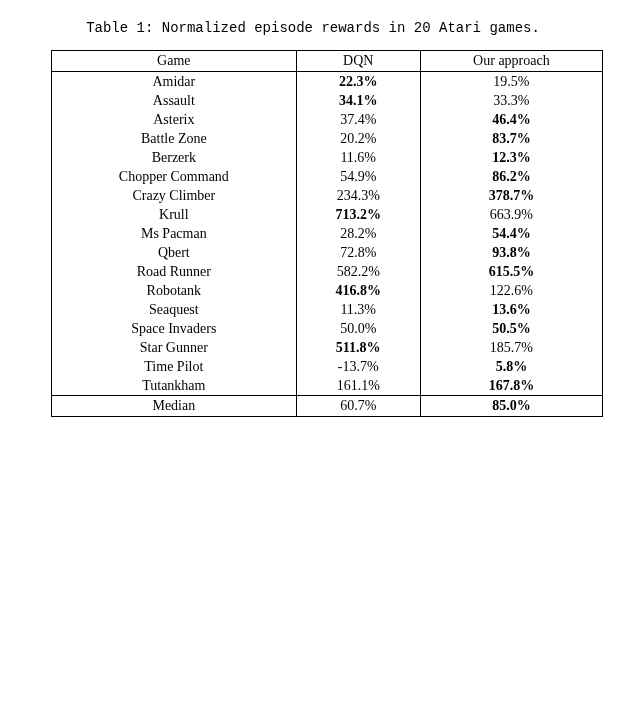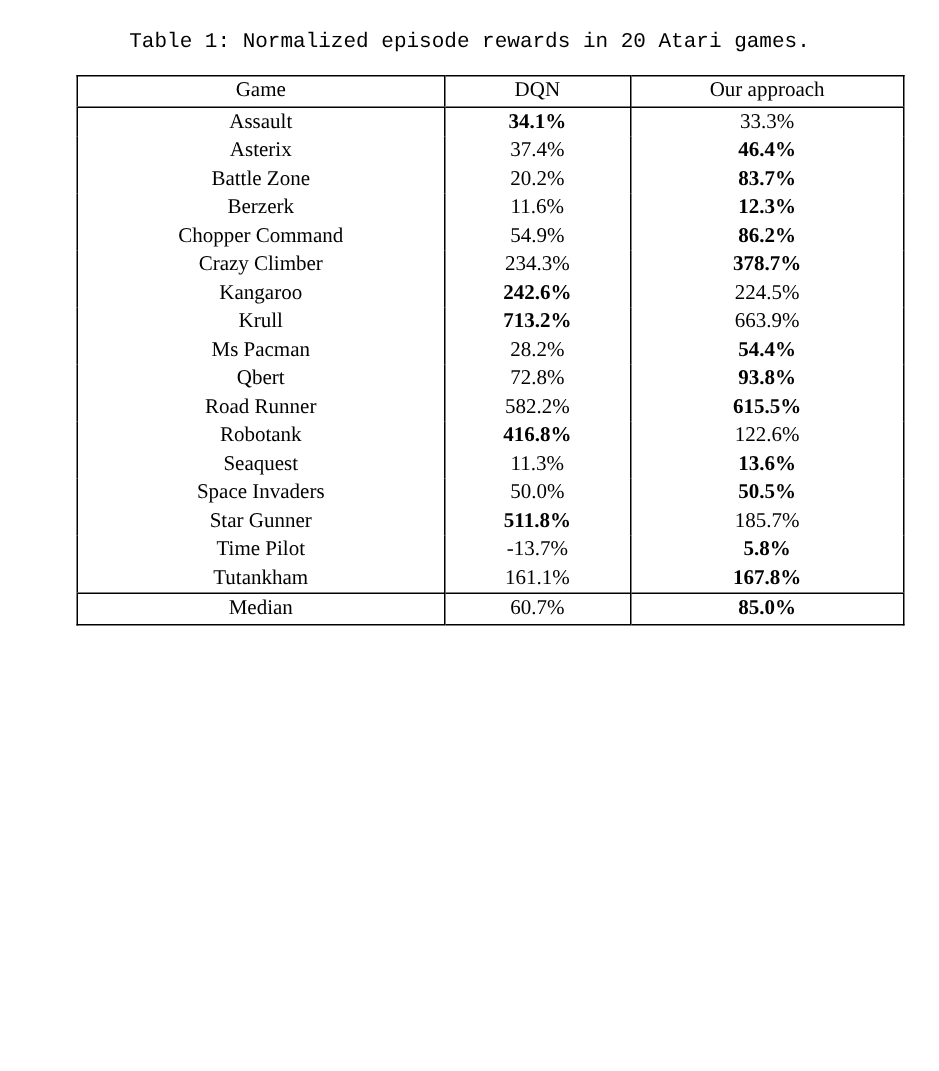--- a/index.html
+++ b/index.html
@@ -97,20 +97,25 @@
 <div class="table-container">
   <table>
     <thead>
       <tr>
         <th>Game</th>
         <th>DQN</th>
         <th>Our approach</th>
       </tr>
     </thead>
     <tbody id="table-body">
+    <tr>
+          <td>Amidar</td>
+          <td class="bold">22.3%</td>
+          <td>19.5%</td>
+        </tr>
         <tr>
           <td>Assault</td>
           <td class="bold">34.1%</td>
           <td>33.3%</td>
         </tr>
         <tr>
           <td>Asterix</td>
           <td>37.4%</td>
           <td class="bold">46.4%</td>
         </tr>
@@ -126,25 +131,20 @@
         </tr>
         <tr>
           <td>Chopper Command</td>
           <td>54.9%</td>
           <td class="bold">86.2%</td>
         </tr>
         <tr>
           <td>Crazy Climber</td>
           <td>234.3%</td>
           <td class="bold">378.7%</td>
-        </tr>
-        <tr>
-          <td>Kangaroo</td>
-          <td class="bold">242.6%</td>
-          <td>224.5%</td>
         </tr>
         <tr>
           <td>Krull</td>
           <td class="bold">713.2%</td>
           <td>663.9%</td>
         </tr>
         <tr>
           <td>Ms Pacman</td>
           <td>28.2%</td>
           <td class="bold">54.4%</td>

